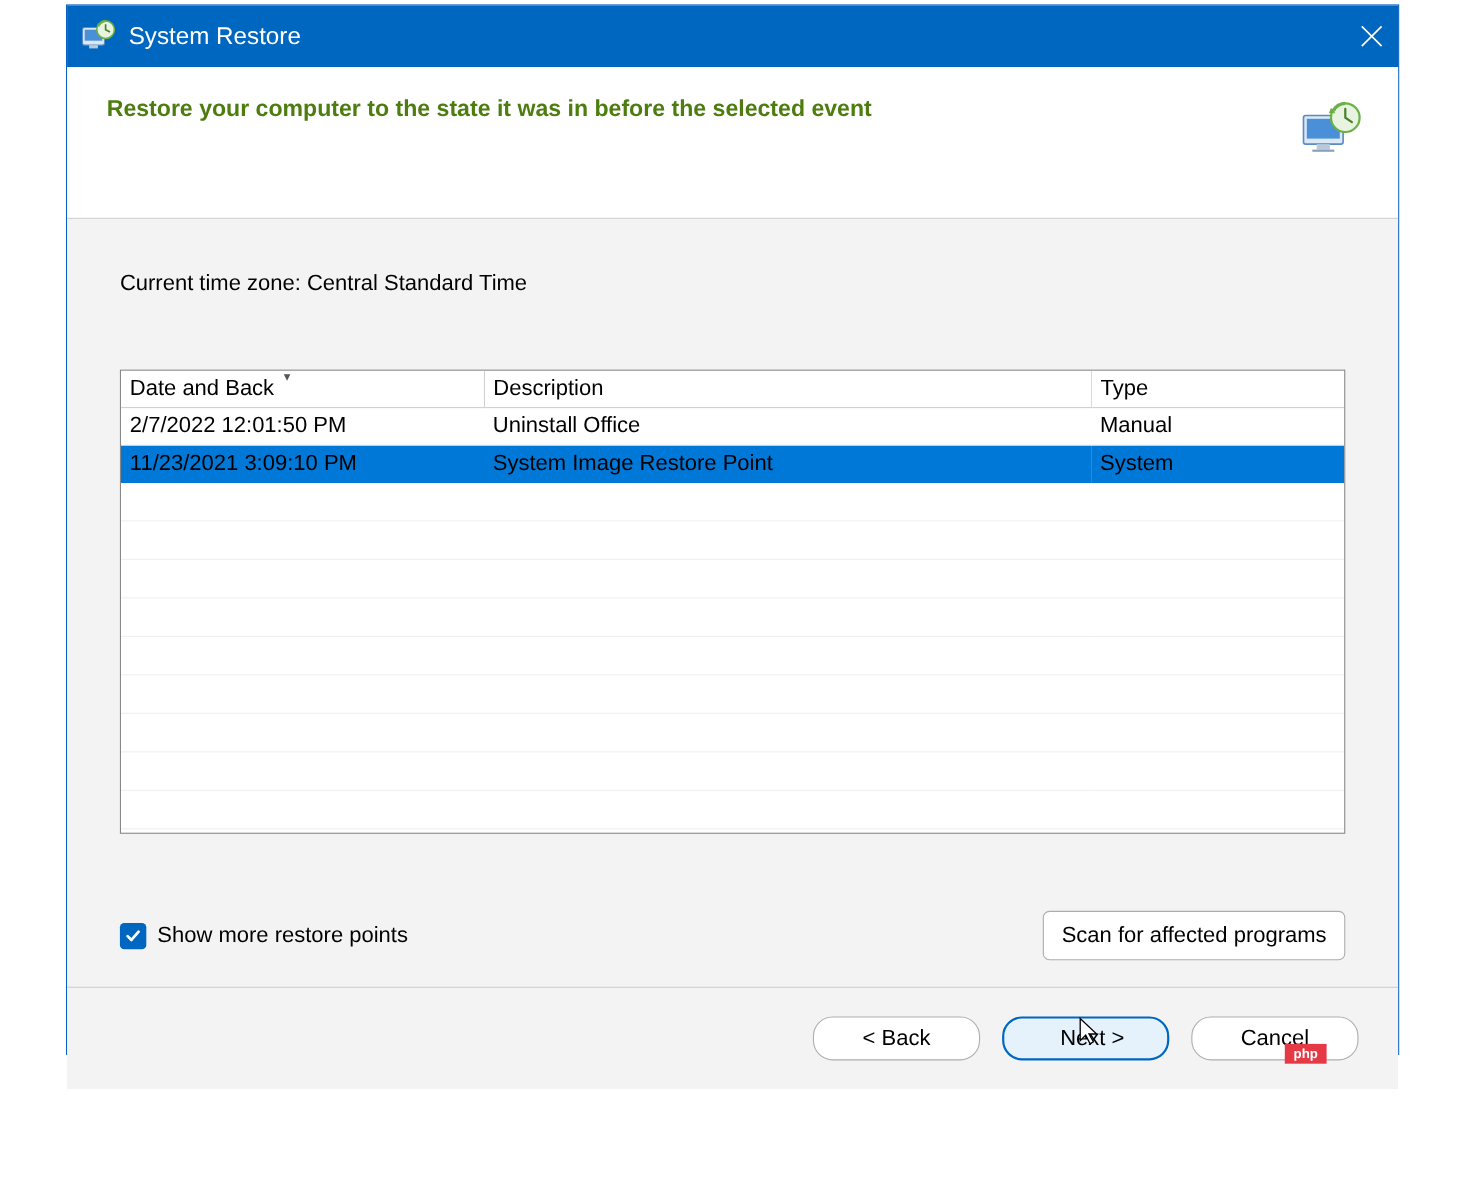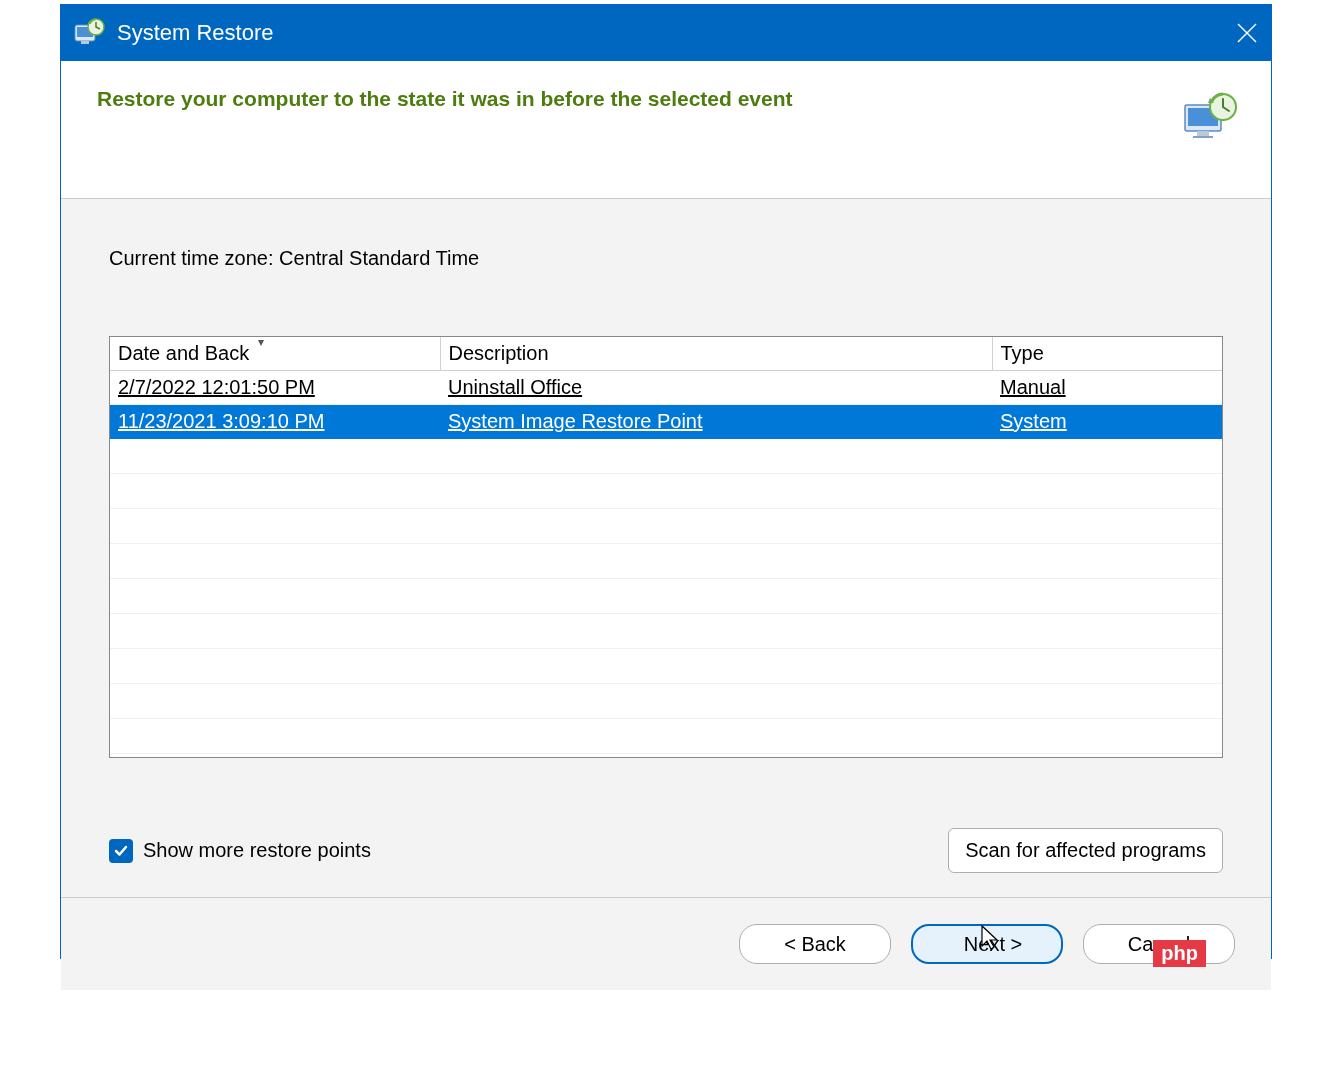--- a/index.html
+++ b/index.html
@@ -107,25 +107,24 @@
       position: absolute;
       top: -2px;
       left: 148px;
       font-size: 12px;
       color: #555;
     }
     tbody td {
       padding: 3px 8px;
       border-bottom: 1px solid #f0f0f0;
       height: 34px;
-      text-decoration: underline;
     }
     tbody tr.selected {
       background: #0078d7;
-      color: #ffffff;
+      color: #000000;
     }
     tbody tr.selected td { border-bottom-color: #0078d7; }
     tbody tr.empty td { height: 35px; }
     .col-date { width: 330px; }
     .col-desc { width: 552px; }
     .col-type { }
     .bottom-controls {
       display: flex;
       align-items: center;
       justify-content: space-between;
@@ -185,21 +184,21 @@
       left: 980px;
       top: 924px;
       pointer-events: none;
     }
     .watermark {
       position: absolute;
       right: 126px;
       bottom: 108px;
       background: #e63946;
       color: #fff;
-      font-size: 20px;
+      font-size: 12px;
       padding: 2px 8px;
       font-weight: bold;
     }
   </style>
 </head>
 <body>
 
 <div class="window">
   <div class="titlebar">
     <span class="titlebar-icon">

